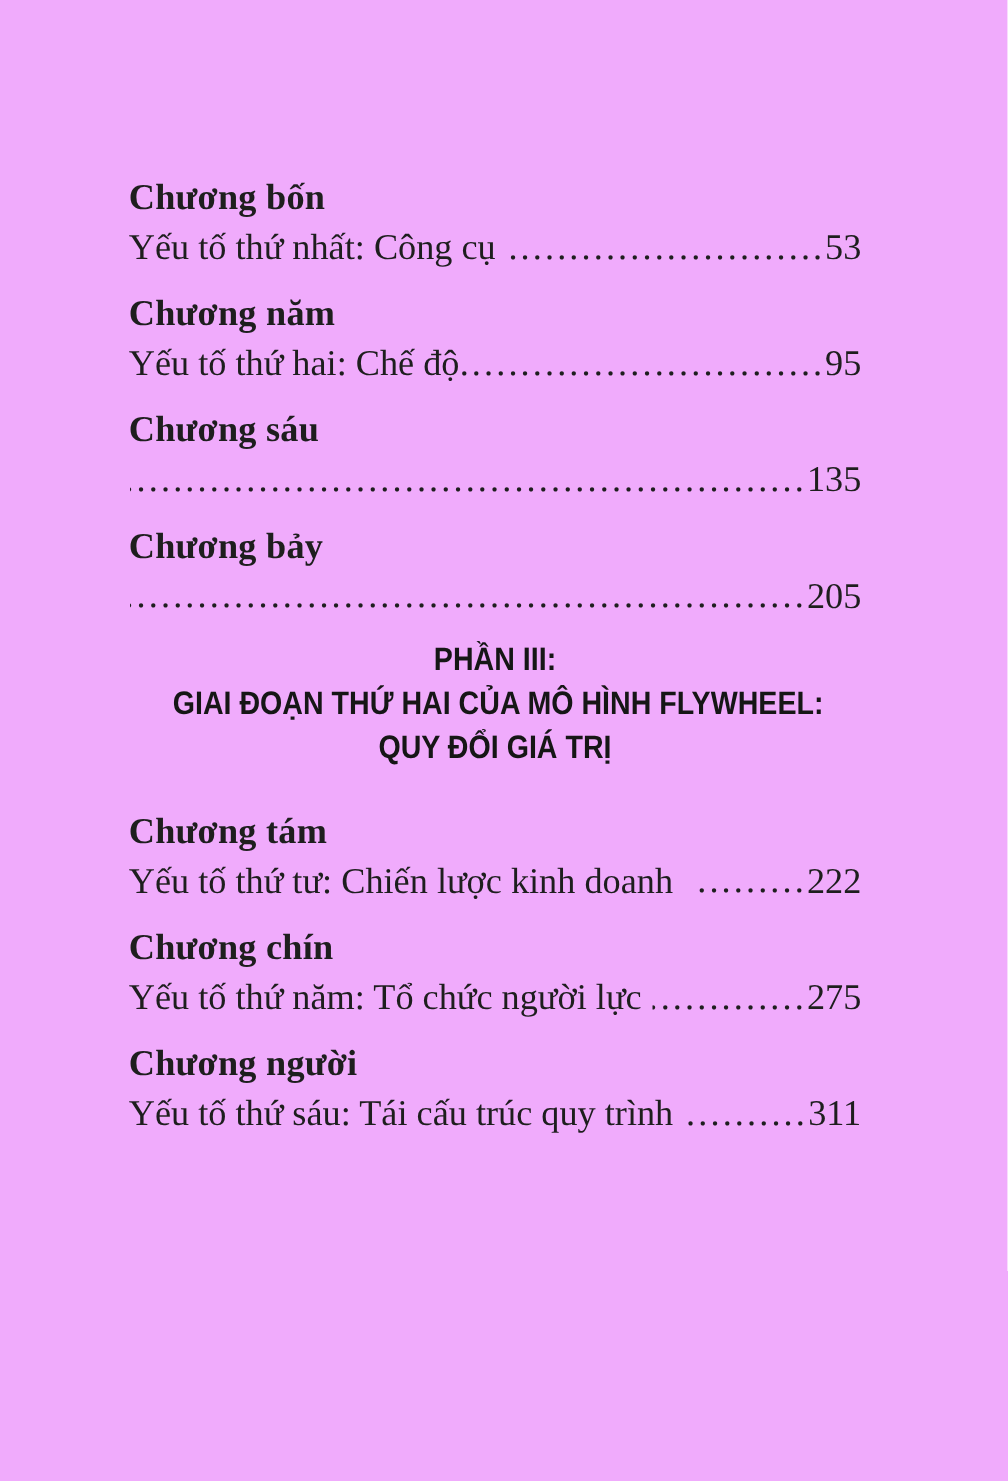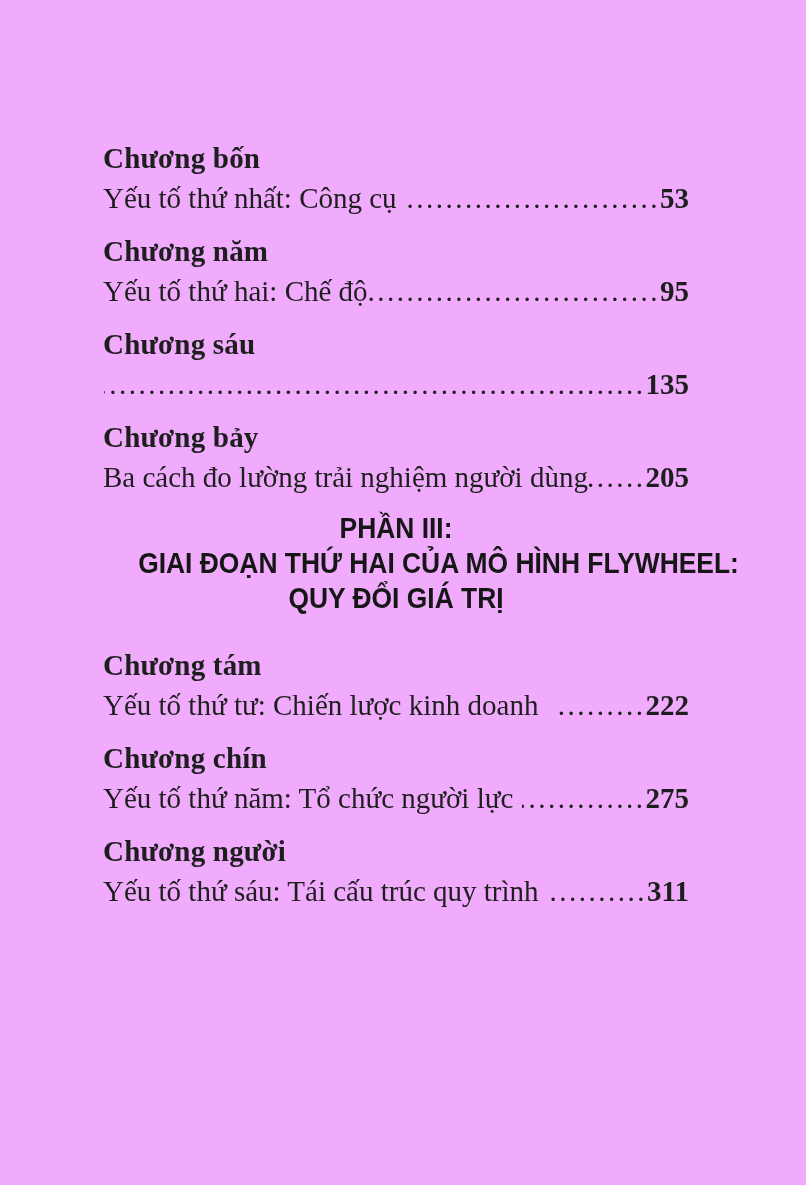--- a/index.html
+++ b/index.html
@@ -34,27 +34,27 @@
   }
   .title { white-space: pre; flex: 0 0 auto; }
   .dots {
     flex: 1 1 auto;
     overflow: hidden;
     white-space: nowrap;
     direction: rtl;
     letter-spacing: 2.5px;
     margin-left: 1px;
   }
-  .pagenum { flex: 0 0 auto; font-weight: bold; }
+  .pagenum { flex: 0 0 auto; }
   .part-heading {
     margin: 6px 0 30px 0;
     text-align: center;
     font-family: "Liberation Sans", sans-serif;
     font-weight: bold;
-    font-size: 30px;
+    font-size: 26px;
     line-height: 35px;
     color: #161616;
   }
   .part-heading > div {
     white-space: nowrap;
     transform: scaleX(0.88);
     transform-origin: 50% 50%;
   }
 </style>
 </head>
@@ -85,21 +85,20 @@
       <div class="chapter">Chương sáu</div>
       <div class="line">
         <span class="dots">........................................................................................................................</span>
         <span class="pagenum">135</span>
       </div>
     </div>
 
     <div class="entry">
       <div class="chapter">Chương bảy</div>
       <div class="line">
-        <span class="title">Ba cách đo lường trải nghiệm người dùng</span>
         <span class="dots">........................................................................................................................</span>
         <span class="pagenum">205</span>
       </div>
     </div>
 
     <div class="part-heading">
       <div>PHẦN III:</div>
       <div>GIAI ĐOẠN THỨ HAI CỦA MÔ HÌNH FLYWHEEL:</div>
       <div>QUY ĐỔI GIÁ TRỊ</div>
     </div>

